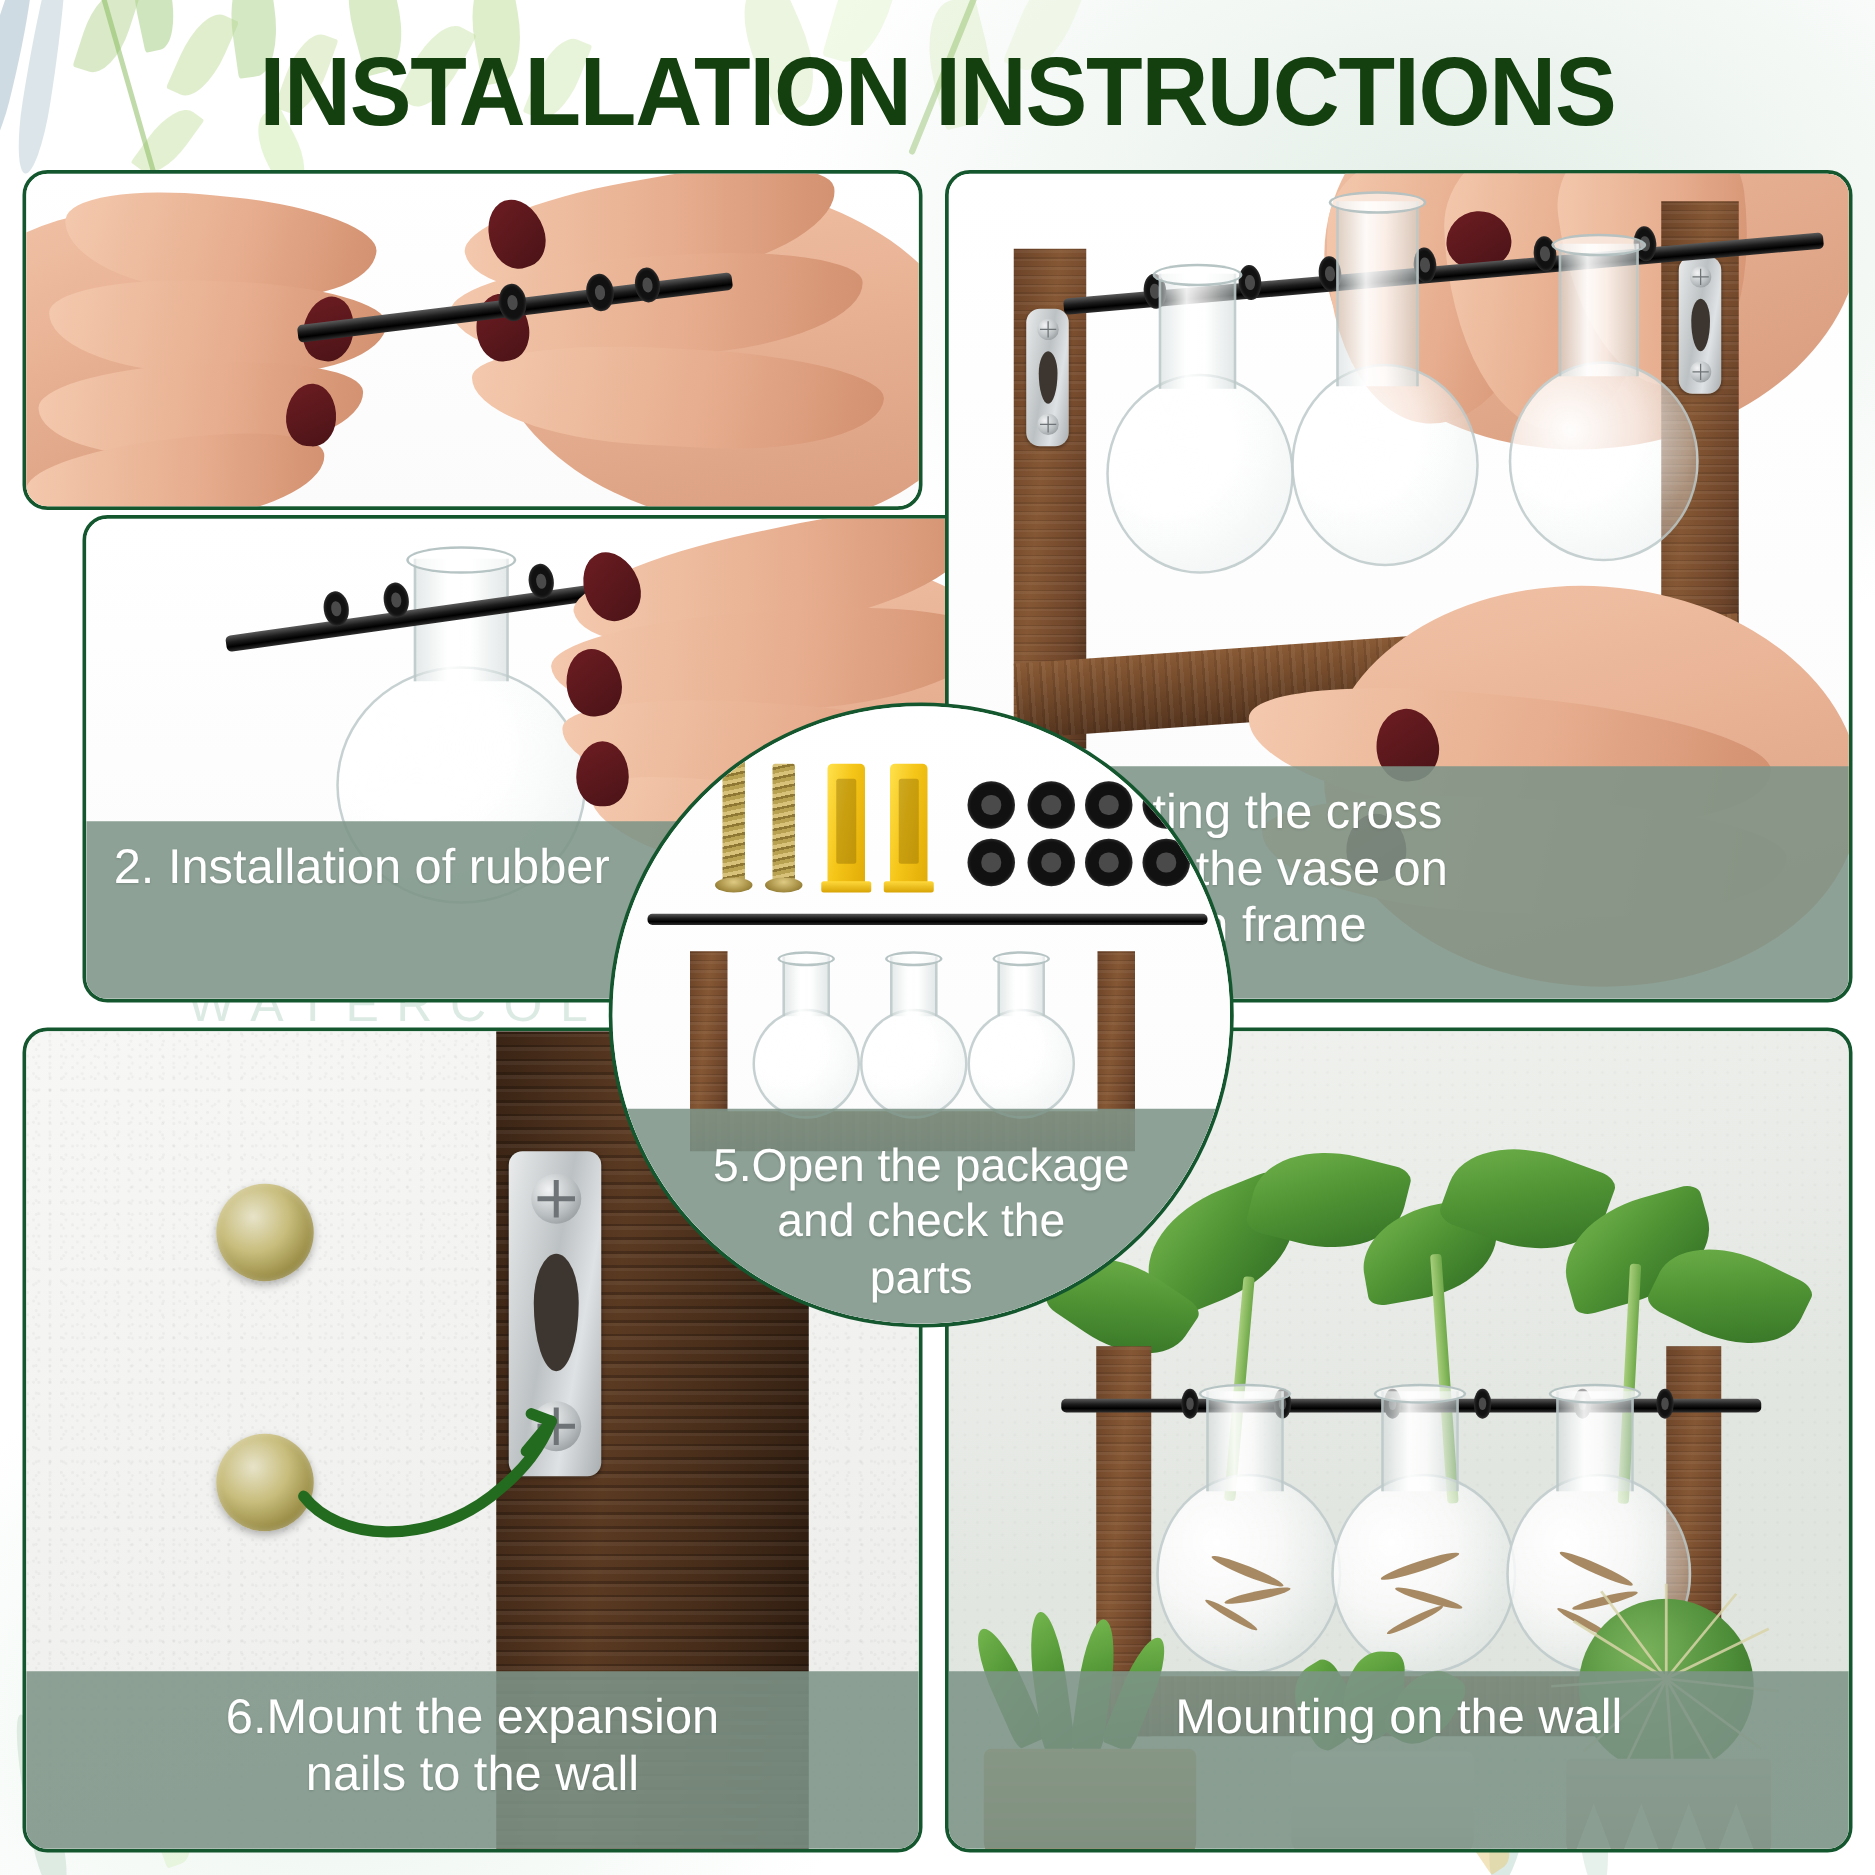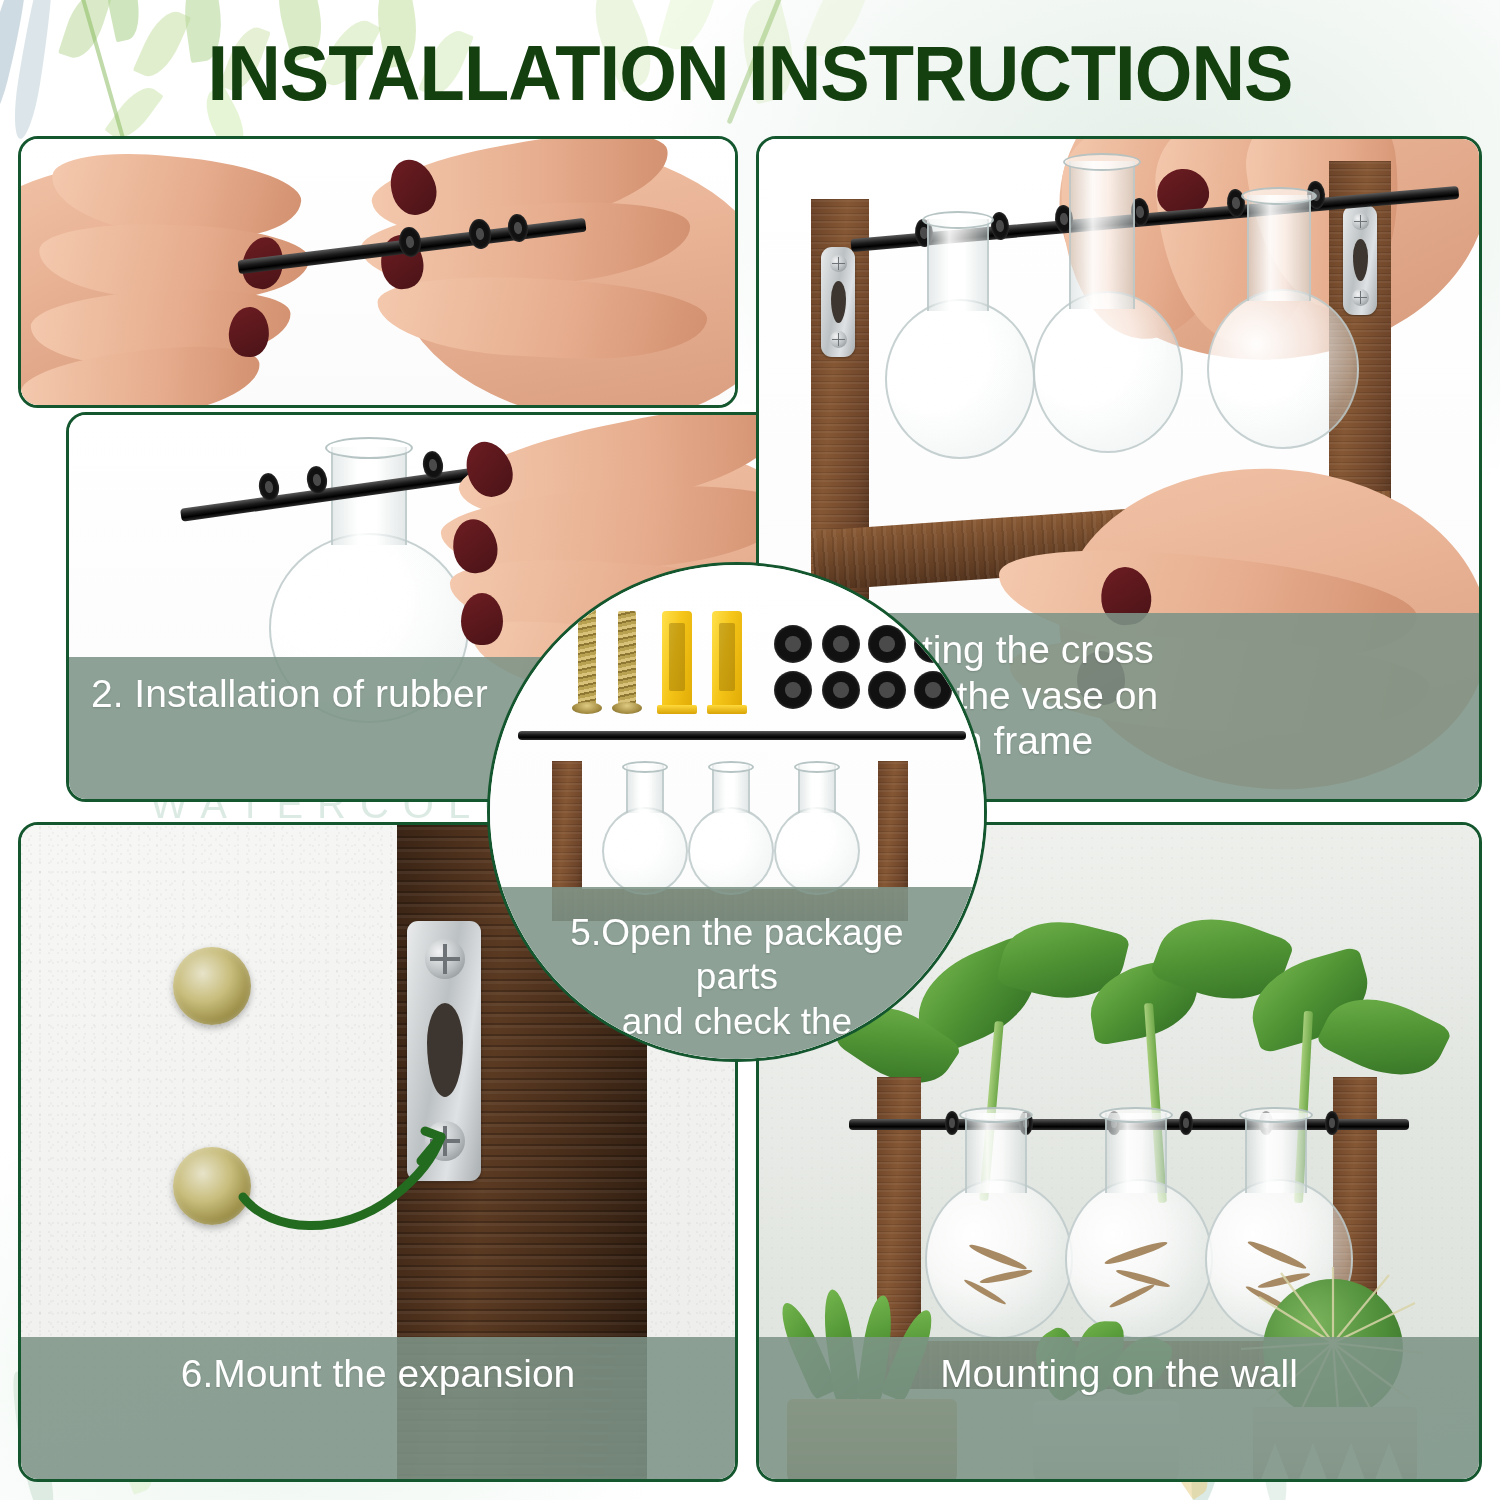--- a/index.html
+++ b/index.html
@@ -460,20 +460,21 @@
       <div class="wallscrew" style="left:152px; top:322px; width:78px; height:78px;"></div>
 
       <svg class="arrow-path" viewBox="0 0 720 660" width="720" height="660" style="left:0; top:0;">
         <path d="M 222 372 C 250 408, 320 412, 372 372 C 400 350, 412 332, 420 312" stroke="#226b1f" stroke-width="9" fill="none" stroke-linecap="round"></path>
         <path d="M 420 312 L 400 336 M 420 312 L 404 306" stroke="#226b1f" stroke-width="9" fill="none" stroke-linecap="round"></path>
       </svg>
     </div>
 
     <div class="caption center" style="height:142px;">
       <div>6.Mount the expansion</div>
+      <div>nails to the wall</div>
     </div>
   </div>
 
   <div class="panel" style="left:756px; top:822px; width:726px; height:660px;">
     <div class="photo bg-wall-warm">
 
       <div class="plant-leaf" style="left:154px; top:130px; width:128px; height:82px; transform:rotate(-22deg); border-radius:62% 12% 62% 12%;"></div>
       <div class="plant-leaf" style="left:244px; top:96px;  width:120px; height:78px; transform:rotate(14deg);  border-radius:62% 12% 62% 12%;"></div>
       <div class="plant-leaf" style="left:330px; top:140px; width:110px; height:72px; transform:rotate(-10deg); border-radius:62% 12% 62% 12%;"></div>
       <div class="plant-leaf" style="left:400px; top:94px;  width:126px; height:80px; transform:rotate(20deg);  border-radius:62% 12% 62% 12%;"></div>
@@ -612,18 +613,18 @@
       <div class="vase-neck" style="left:222px; top:200px; width:38px; height:48px;"></div>
       <div class="vase-lip" style="left:218px; top:196px; width:46px; height:12px;"></div>
 
       <div class="vase" style="left:284px; top:242px; width:86px; height:88px;"></div>
       <div class="vase-neck" style="left:308px; top:200px; width:38px; height:48px;"></div>
       <div class="vase-lip" style="left:304px; top:196px; width:46px; height:12px;"></div>
     </div>
 
     <div class="caption center">
       <div>5.Open the package</div>
+      <div>and check the</div>
       <div>parts</div>
-      <div>and check the</div>
     </div>
   </div>
 
 </div>
 
 </body></html>

